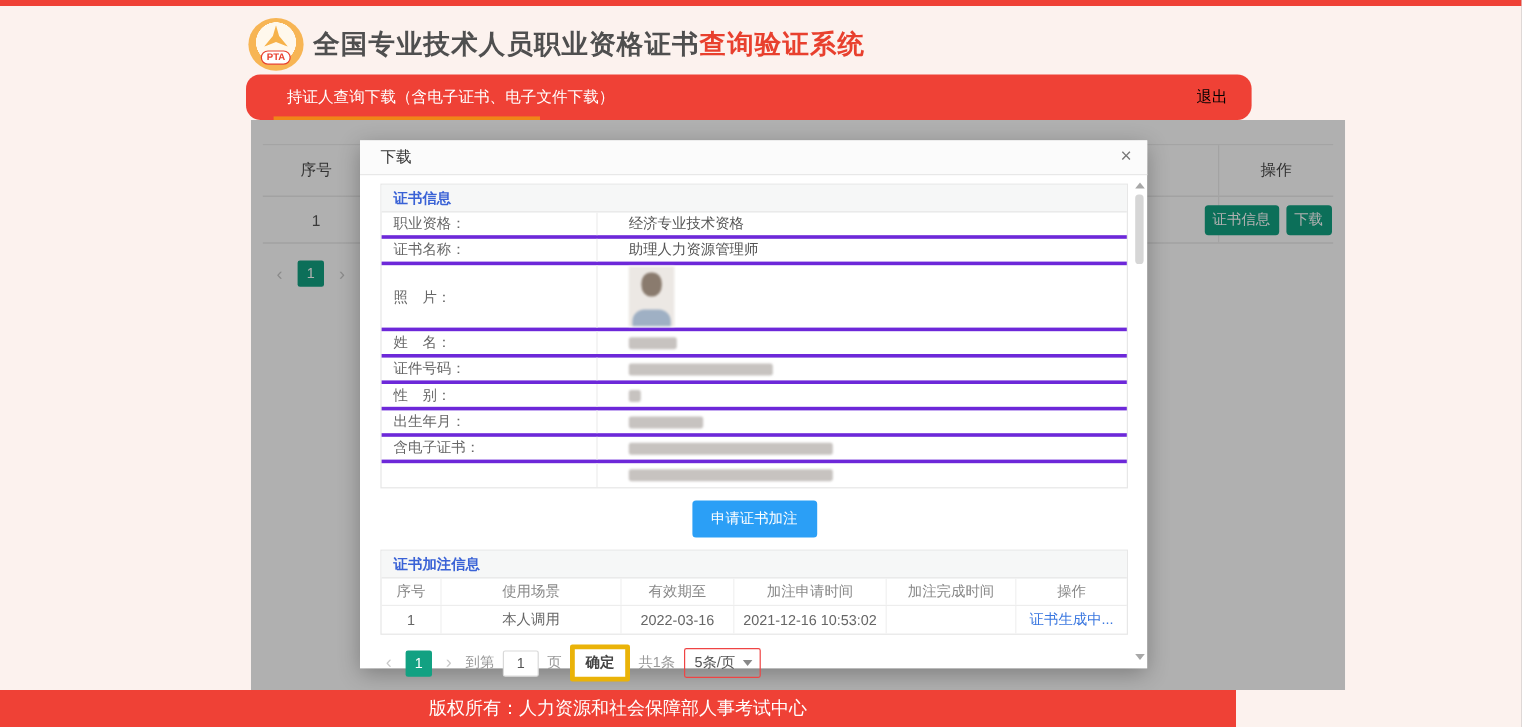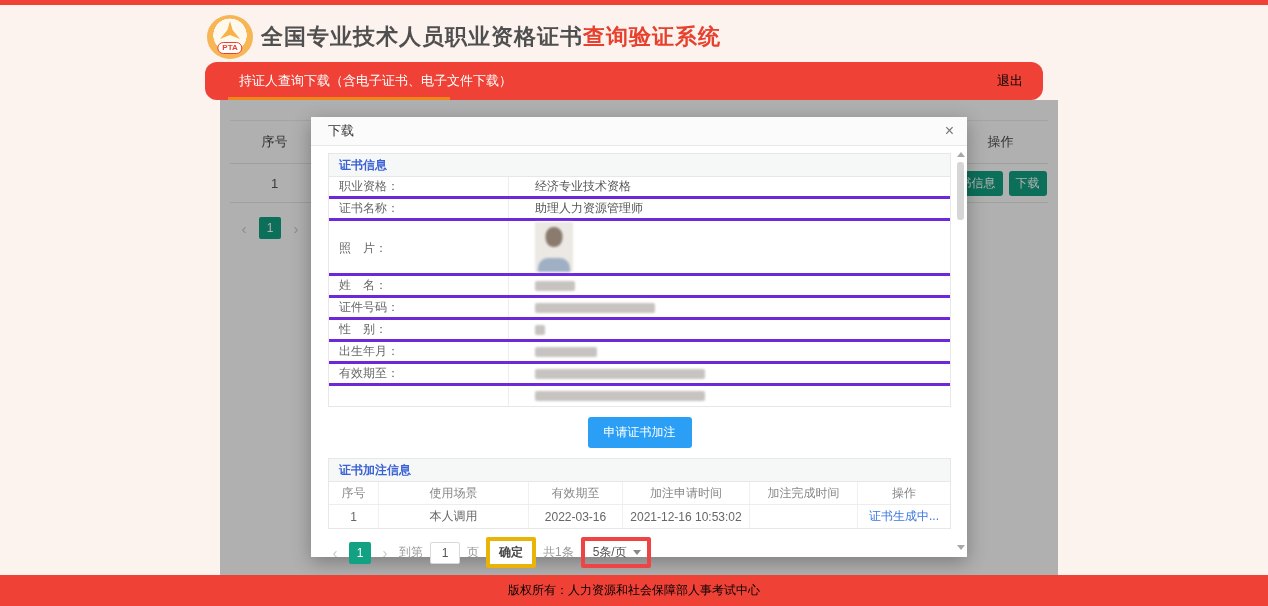--- a/index.html
+++ b/index.html
@@ -42,21 +42,21 @@
   .verify-link { color:#3a62d6; text-decoration:none; cursor:pointer; }
 
   
   .container { position:absolute; left:205px; top:62px; width:838px; height:513px; }
   .navbar { position:relative; height:38px; background:#ef4136;border-radius:12px; }
   .nav-tab { position:absolute; left:34px; top:0; line-height:38px; color:#fff; font-size:13px; cursor:pointer; }
   .nav-underline { position:absolute; left:23px; bottom:0; width:222px; height:3px; background:#f08519; }
   .logout { position:absolute; right:20px; top:0; line-height:38px; color:#000000; font-size:13px; cursor:pointer; }
 
   
-  .content { position:absolute; left:15px; top:38px; width:838px; height:475px; background:#fff; overflow:hidden; }
+  .content { position:absolute; left:4px; top:38px; width:912px; height:475px; background:#fff; overflow:hidden; }
   .bg-table { margin:20px 10px 0 10px; border-bottom:1px solid #e6e6e6; }
   .bg-thead { display:flex; height:44px; border-top:1px solid #eee; border-bottom:1px solid #e6e6e6;
               font-size:13px; color:#4a4a4a; align-items:center; }
   .bg-col-seq { width:90px; text-align:center; border-right:1px solid #ececec; align-self:stretch;
                 display:flex; align-items:center; justify-content:center; }
   .bg-col-mid { flex:1; align-self:stretch; }
   .bg-col-action { width:96px; text-align:center; border-left:1px solid #ececec; align-self:stretch;
                 display:flex; align-items:center; justify-content:center; }
   .bg-trow { display:flex; height:38px; align-items:center; font-size:13px; color:#555; }
   .bg-actions { display:flex; gap:6px; justify-content:flex-end; margin-left:-14px; }
@@ -116,29 +116,29 @@
            justify-content:center; border-right:1px solid #f0f0f0; }
   .acell:last-child { border-right:none; }
   .ac0{width:50px;} .ac1{width:150px;} .ac2{width:94px;} .ac3{width:127px;} .ac4{width:108px;} .ac5{flex:1;}
   .gen-link { color:#3a77e0; cursor:pointer; }
 
   .pagination { display:flex; align-items:center; gap:7px; margin-top:8px; font-size:12px; color:#999; }
   .pg-input { width:30px; height:22px; border:1px solid #d9d9d9; border-radius:2px; text-align:center;
               font-size:12px; color:#555; }
   .pg-confirm { border:4px solid #eab308; background:#fff; border-radius:2px; font-size:12px;
                 font-weight:bold; color:#444; padding:3px 9px; cursor:pointer; }
-  .pg-select { position:relative; border:4px solid #ef4444; border-radius:2px; padding:3px 20px 3px 8px;
+  .pg-select { position:relative; border:1px solid #ef4444; border-radius:2px; padding:3px 20px 3px 8px;
                color:#555; cursor:pointer; }
   .pg-select::after { content:""; position:absolute; right:6px; top:9px; width:0; height:0;
                border-left:4px solid transparent; border-right:4px solid transparent;
                border-top:5px solid #888; }
 
   
-  .site-footer { position:absolute; left:0; top:575px; width:1268px; height:31px; background:#ef4136;
-                 color:#000000; font-size:12px; text-align:center; line-height:31px; }
+  .site-footer { position:absolute; left:0; top:575px; width:1030px; height:31px; background:#ef4136;
+                 color:#ffffff; font-size:15px; text-align:center; line-height:31px; }
 </style>
 </head>
 <body>
 
 <div class="top-strip"></div>
 
 <header class="site-header">
   <div class="brand">
     <div class="logo">
       <span class="logo-pta">PTA</span>
@@ -222,21 +222,21 @@
                 <span class="redact w-gender"></span>
               </div>
           </div>
           <div class="crow">
             <div class="clabel">出生年月：</div>
             <div class="cval">
                 <span class="redact w-birth"></span>
               </div>
           </div>
           <div class="crow">
-            <div class="clabel">有效期至：</div>
+            <div class="clabel">含电子证书：</div>
             <div class="cval">
                 <span class="redact w-extra"></span>
               </div>
           </div>
           <div class="crow" style="height:20px;">
             <div class="clabel"></div>
             <div class="cval">
                 <span class="redact w-extra"></span>
               </div>
           </div>

